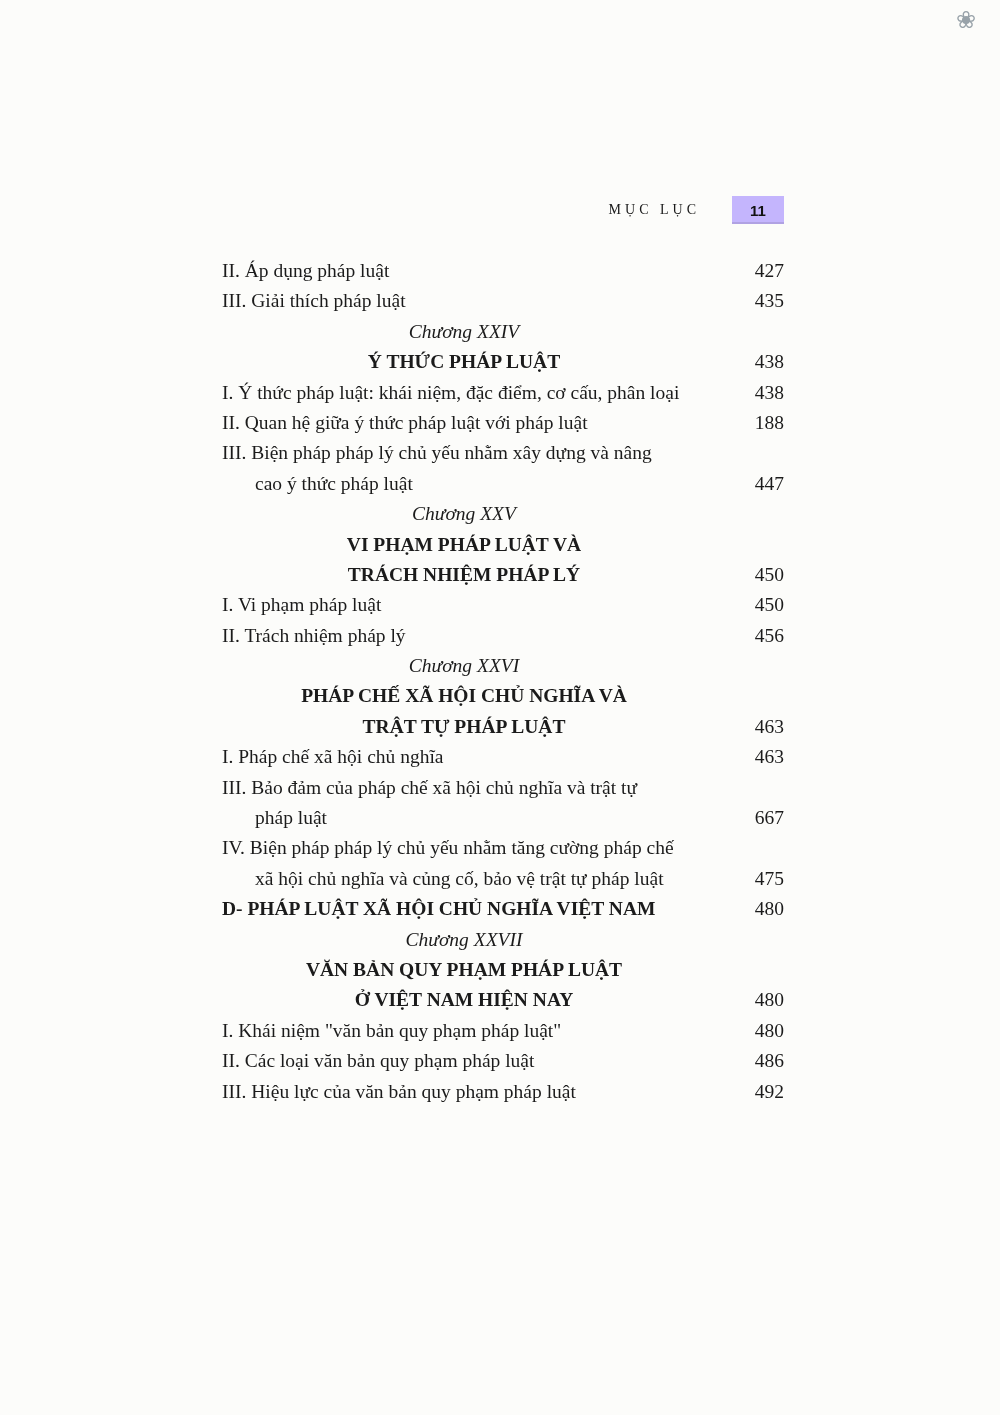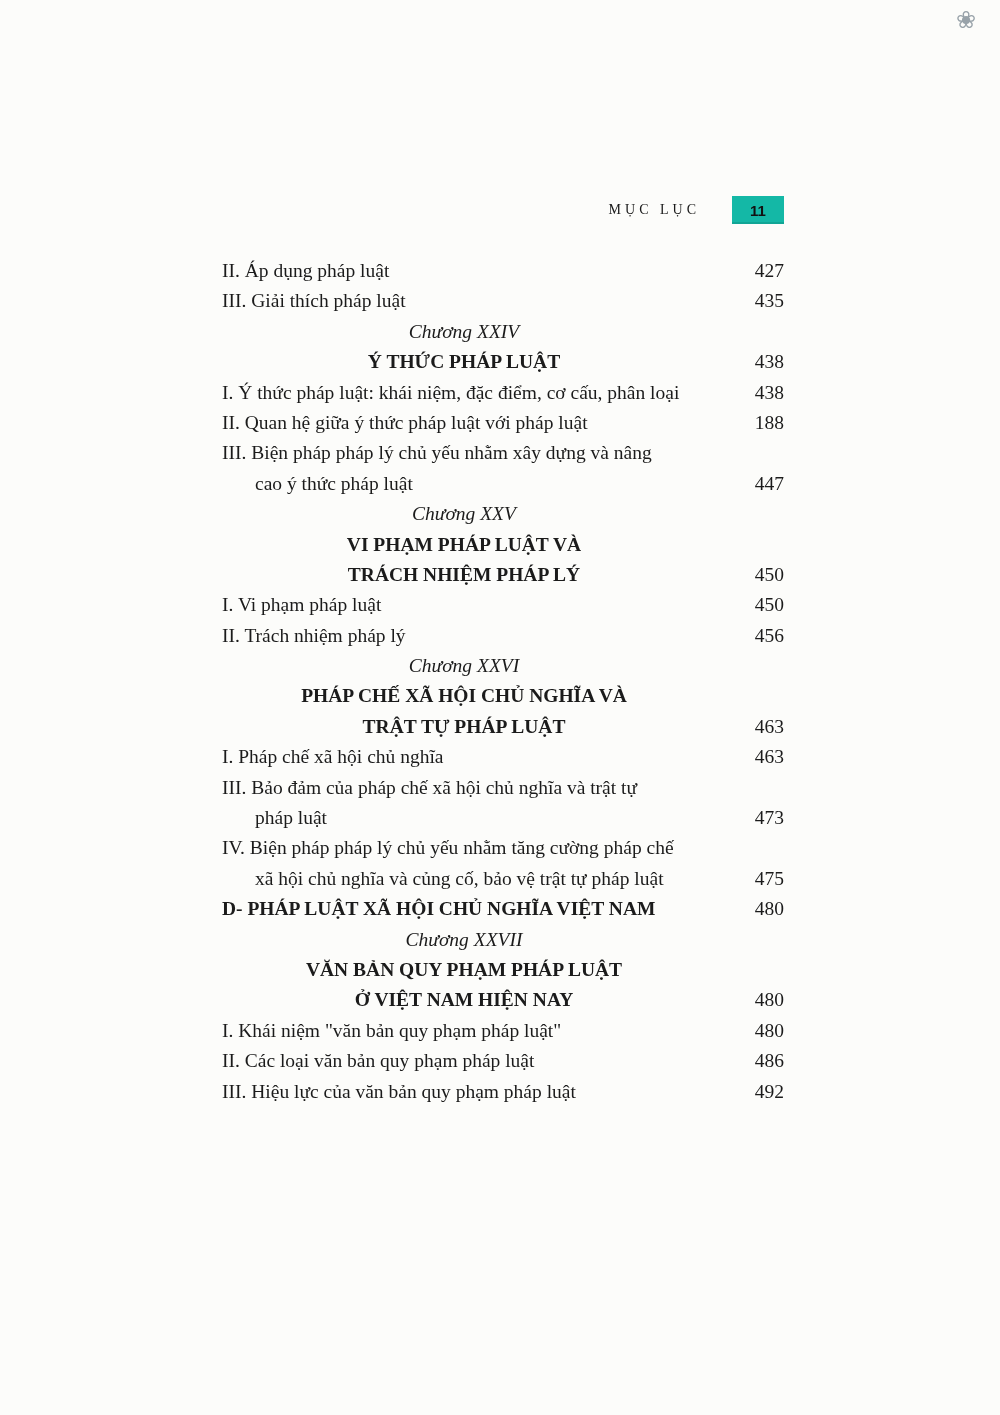--- a/index.html
+++ b/index.html
@@ -38,21 +38,21 @@
   }
   .running-header {
     font-size: 14px;
     letter-spacing: 4px;
     margin-right: 32px;
     color: #1a1a1a;
   }
   .page-badge {
     width: 52px;
     height: 28px;
-    background: #14b8a6;
+    background: #c4b5fd;
     color: #121212;
     font-family: "Liberation Sans", sans-serif;
     font-weight: bold;
     font-size: 15px;
     display: flex;
     align-items: center;
     justify-content: center;
     box-shadow: inset 0 -2px 0 rgba(0,0,0,0.10);
   }
   .toc { margin-top: 30px; }
@@ -152,21 +152,21 @@
         <div class="row item">
           <span class="text">I. Pháp chế xã hội chủ nghĩa</span>
           <span class="pg">463</span>
         </div>
         <div class="row item">
           <span class="text">III. Bảo đảm của pháp chế xã hội chủ nghĩa và trật tự</span>
           <span class="pg"></span>
         </div>
         <div class="row cont">
           <span class="text">pháp luật</span>
-          <span class="pg">473</span>
+          <span class="pg">667</span>
         </div>
         <div class="row item">
           <span class="text">IV. Biện pháp pháp lý chủ yếu nhằm tăng cường pháp chế</span>
           <span class="pg"></span>
         </div>
         <div class="row cont">
           <span class="text">xã hội chủ nghĩa và củng cố, bảo vệ trật tự pháp luật</span>
           <span class="pg">475</span>
         </div>
         <div class="row bold">

